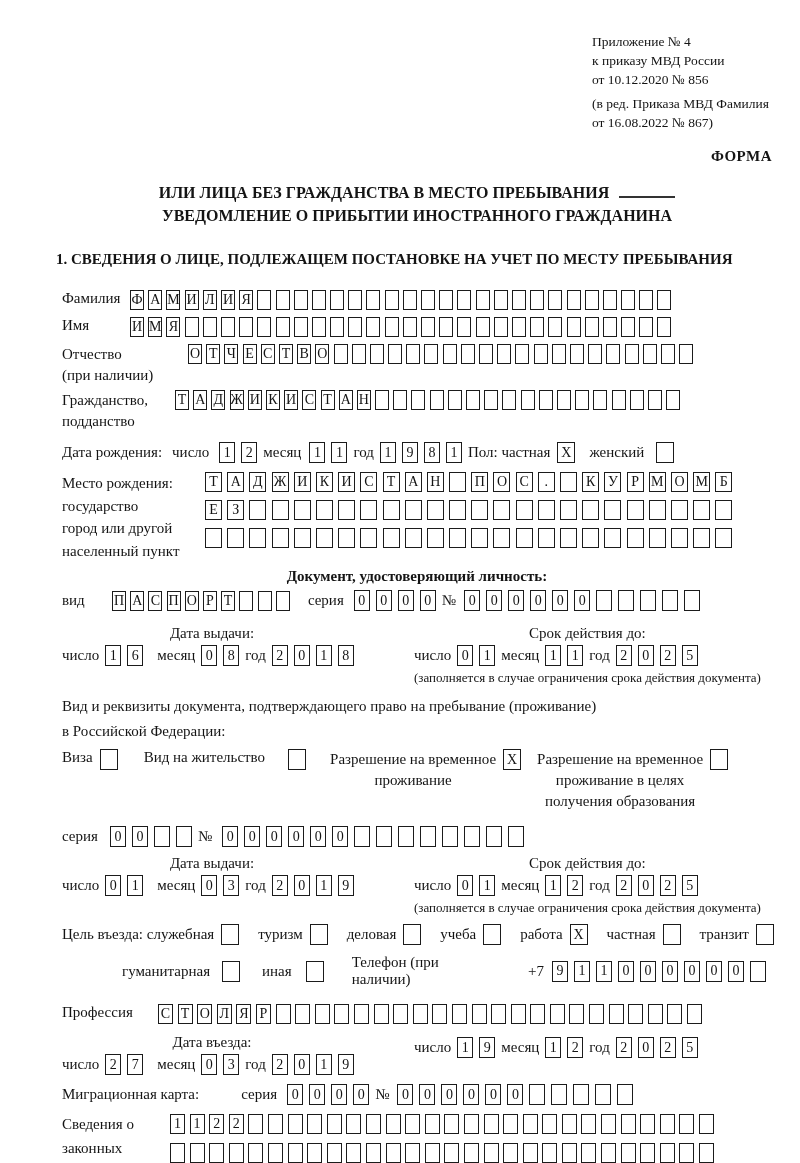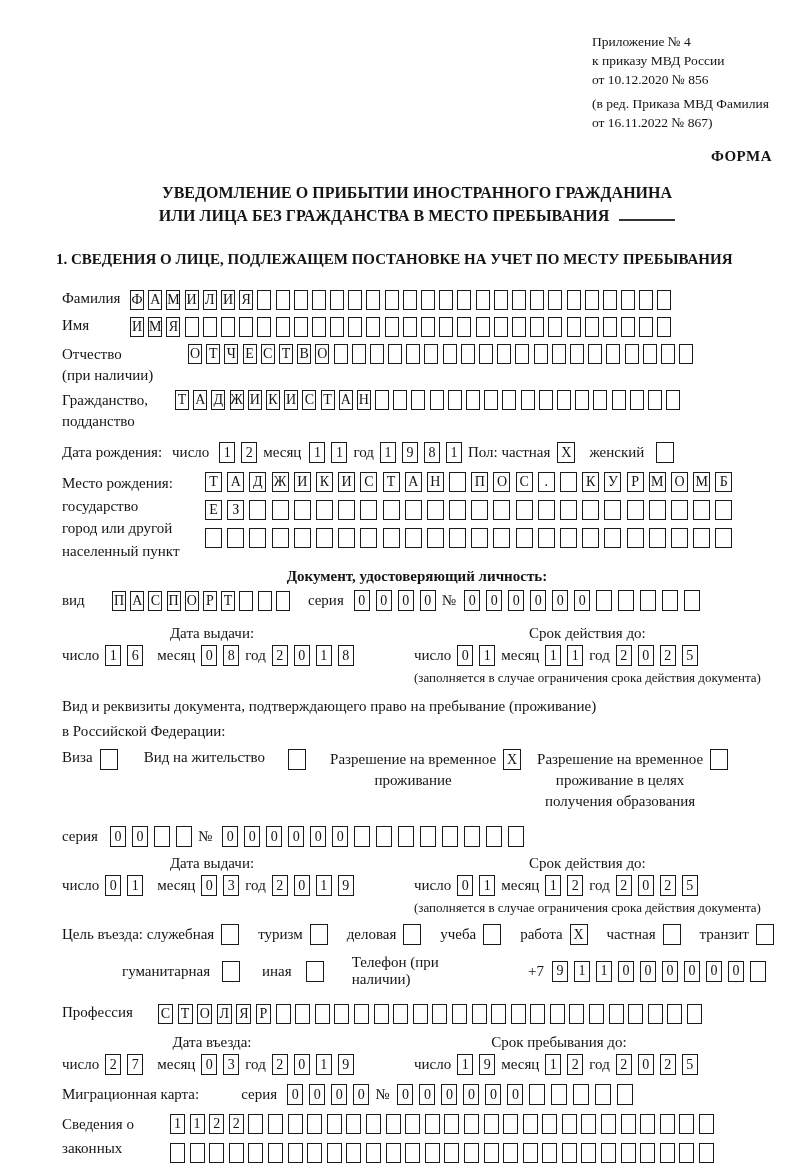--- a/index.html
+++ b/index.html
@@ -46,29 +46,29 @@
 </style>
 </head>
 <body>
 
 <div class="appendix">
   <div>Приложение № 4</div>
   <div>к приказу МВД России</div>
   <div>от 10.12.2020 № 856</div>
   <div class="grp2">
     <div>(в ред. Приказа МВД Фамилия</div>
-    <div>от 16.11.2022 № 867)</div>
+    <div>от 16.08.2022 № 867)</div>
   </div>
 </div>
 
 <div class="forma">ФОРМА</div>
 
 <div class="title">
+  <div><span>ИЛИ ЛИЦА БЕЗ ГРАЖДАНСТВА В МЕСТО ПРЕБЫВАНИЯ</span><span class="blank-line"></span></div>
   <div>УВЕДОМЛЕНИЕ О ПРИБЫТИИ ИНОСТРАННОГО ГРАЖДАНИНА</div>
-  <div><span>ИЛИ ЛИЦА БЕЗ ГРАЖДАНСТВА В МЕСТО ПРЕБЫВАНИЯ</span><span class="blank-line"></span></div>
 </div>
 
 <div class="sect">1. СВЕДЕНИЯ О ЛИЦЕ, ПОДЛЕЖАЩЕМ ПОСТАНОВКЕ НА УЧЕТ ПО МЕСТУ ПРЕБЫВАНИЯ</div>
 
 <div class="row" style="margin-top:22px;">
   <span class="lbl" style="width:68px;">Фамилия</span>
   <span class="grid">
       <span class="cell">Ф</span>
       <span class="cell">А</span>
       <span class="cell">М</span>
@@ -622,21 +622,20 @@
       <span class="t">год</span>
       <span class="grid grid-date">
           <span class="cell">2</span>
           <span class="cell">0</span>
           <span class="cell">1</span>
           <span class="cell">9</span>
         </span>
     </div>
   </div>
   <div class="dcol-r">
-    <div class="datehdr">Срок пребывания до:</div>
     <div class="dline">
       <span class="t">число</span>
       <span class="grid grid-date">
           <span class="cell">1</span>
           <span class="cell">9</span>
         </span>
       <span class="t">месяц</span>
       <span class="grid grid-date">
           <span class="cell">1</span>
           <span class="cell">2</span>

